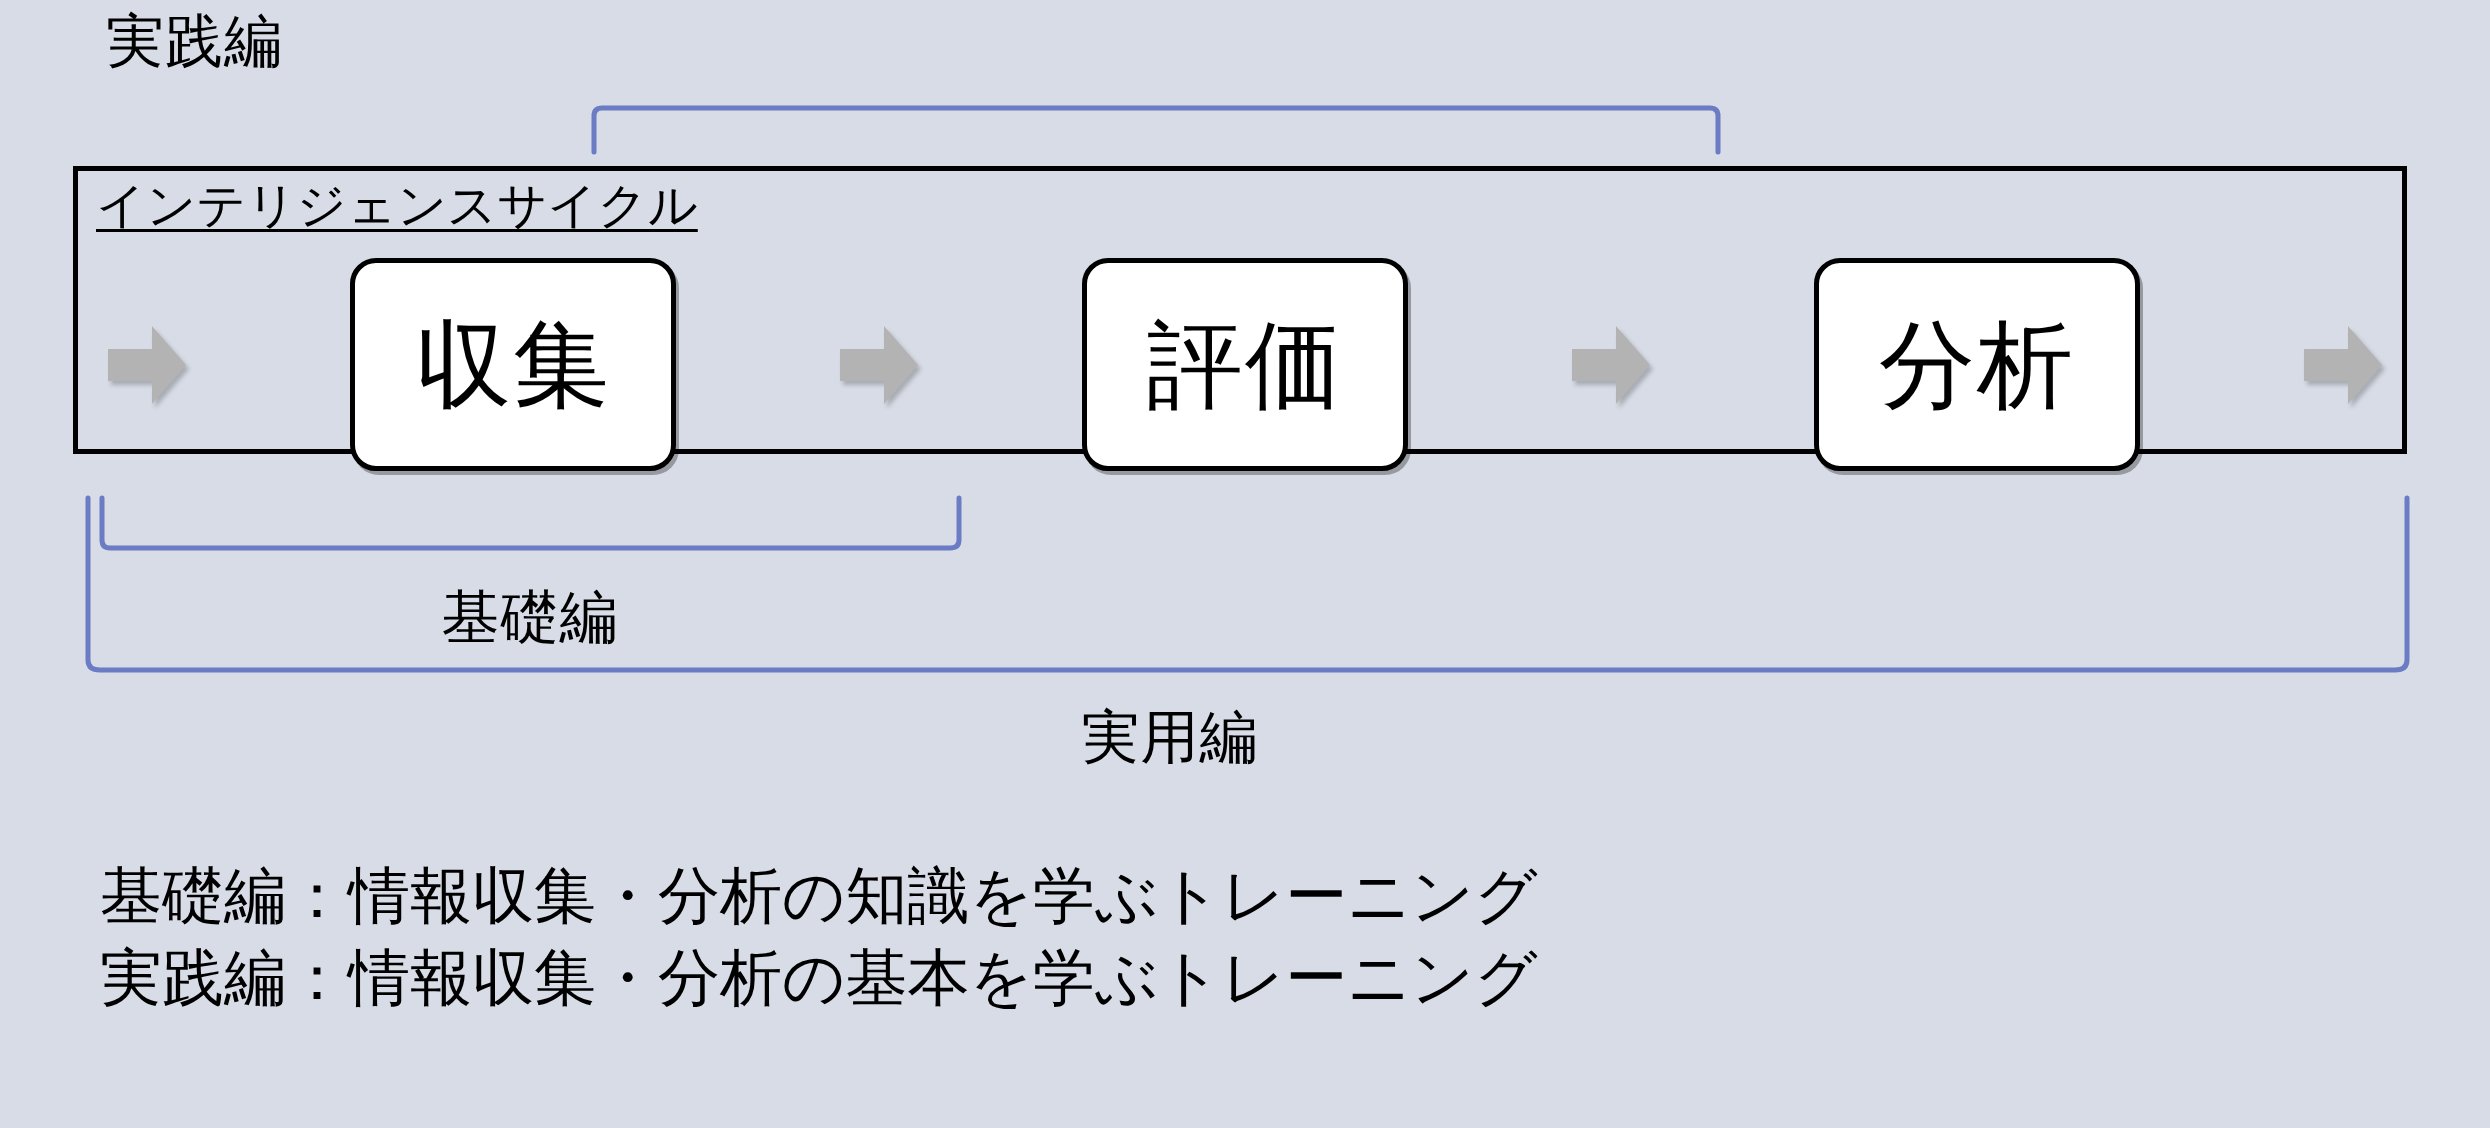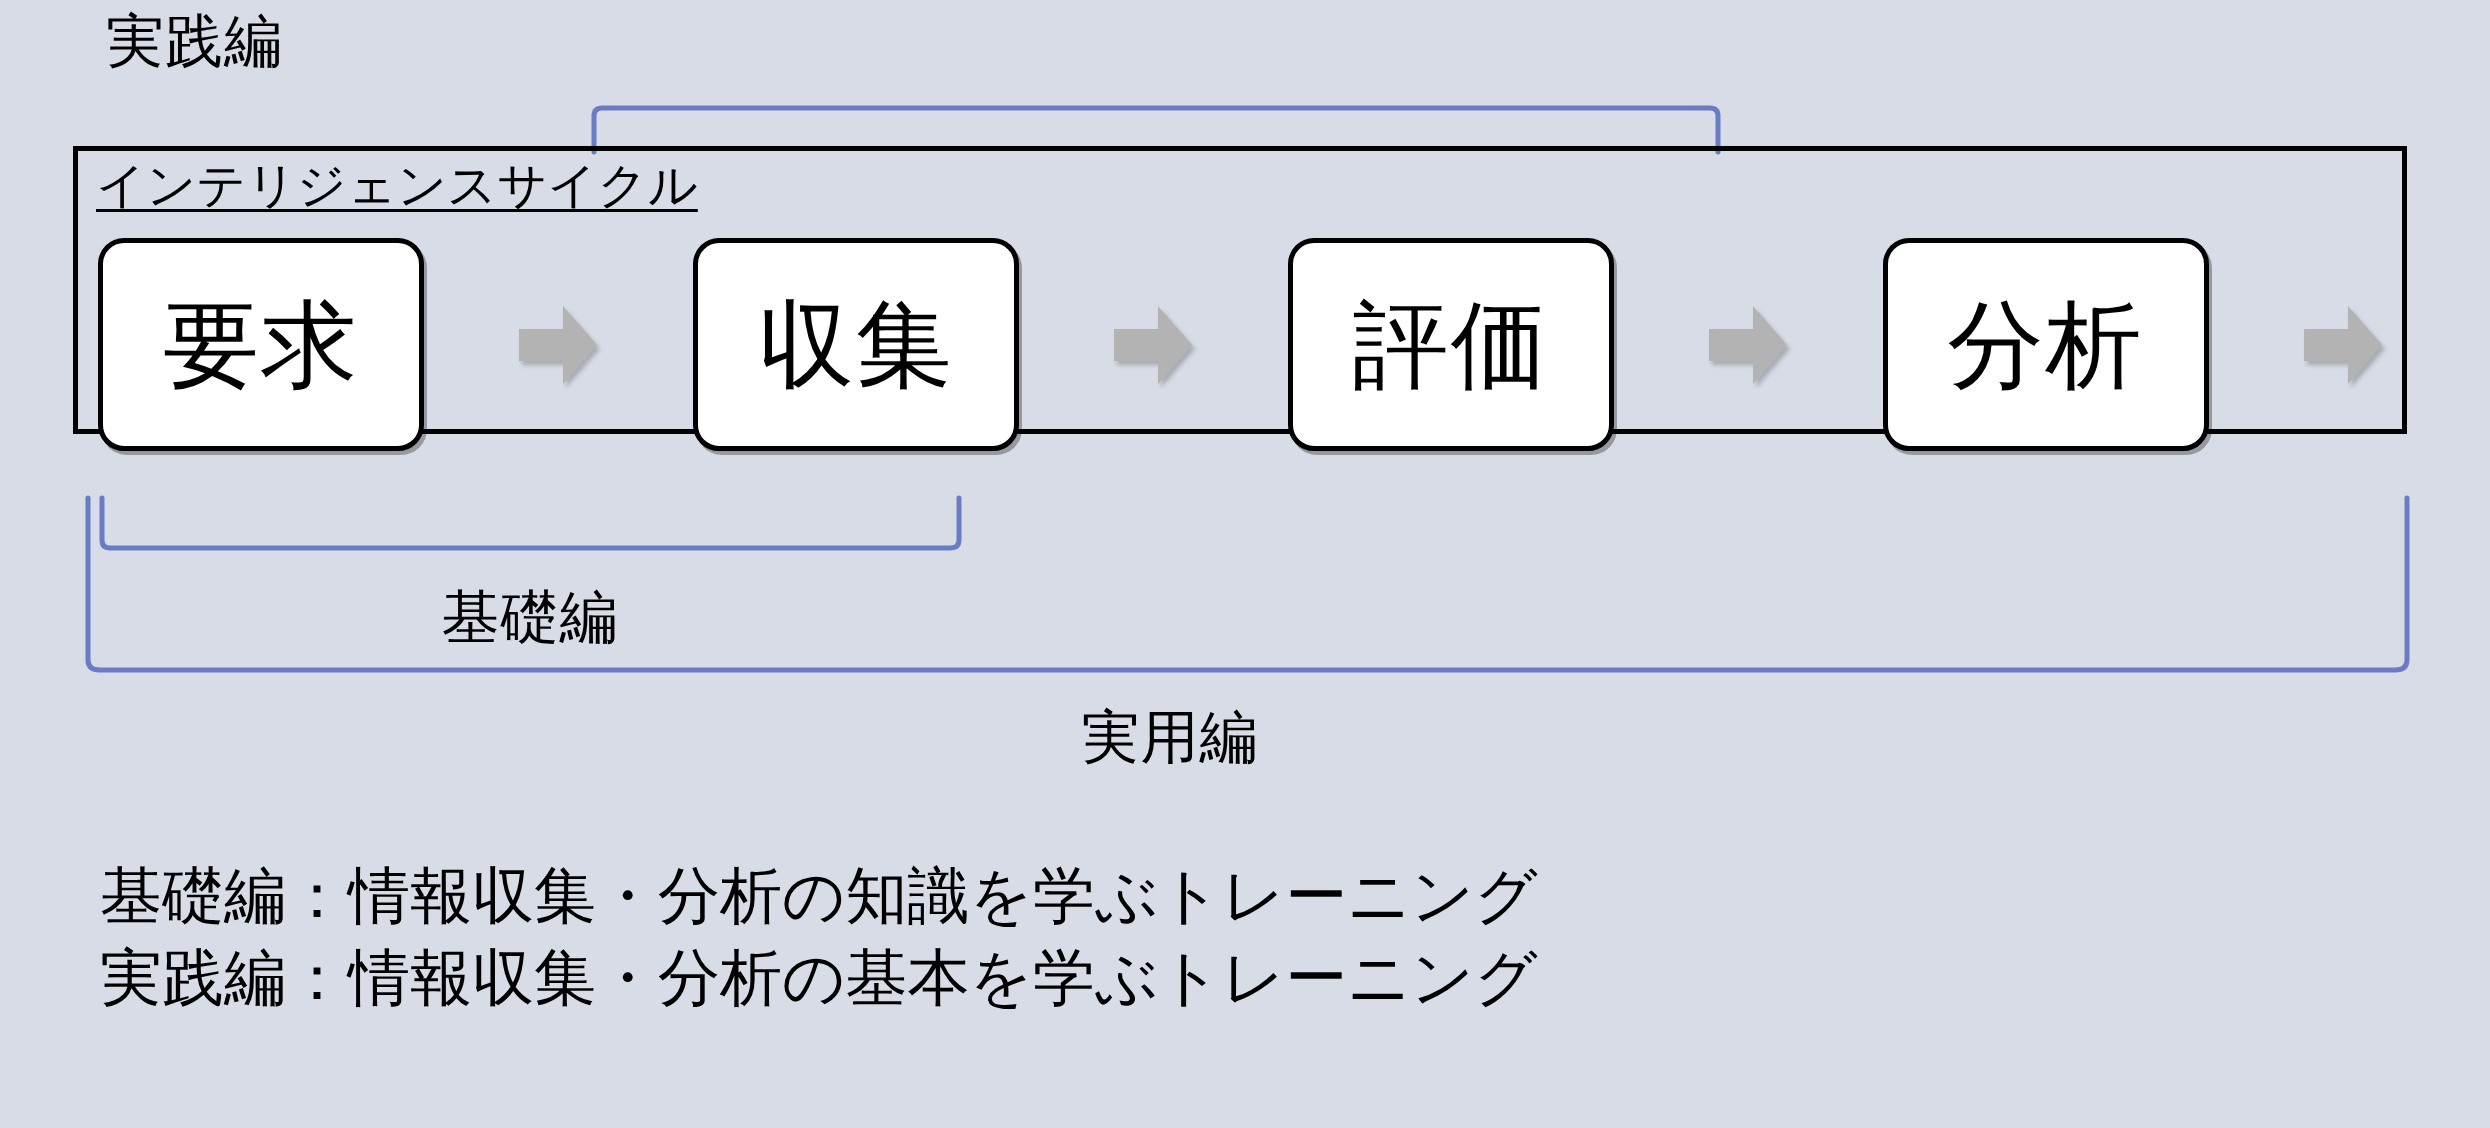--- a/index.html
+++ b/index.html
@@ -28,21 +28,21 @@
     line-height: 70px;
     letter-spacing: 1px;
     padding-left: 28px;
   }
   .label-jissen span { position: relative; left: 78px; }
 
   
   .cycle-box {
     position: absolute;
     left: 73px;
-    top: 146px;
+    top: 166px;
     width: 2334px;
     height: 288px;
     border: 5px solid #000;
     box-sizing: border-box;
     background: transparent;
   }
   .cycle-title {
     position: absolute;
     left: 18px;
     top: 2px;
@@ -154,23 +154,20 @@
     <path d="M 102 498 L 102 540 Q 102 548 110 548 L 950 548 Q 959 548 959 540 L 959 498" fill="none" stroke="#6b7cc4" stroke-width="5" stroke-linecap="round"></path>
 
     <path d="M 88 498 L 88 660 Q 88 670 100 670 L 2395 670 Q 2407 670 2407 660 L 2407 498" fill="none" stroke="#6b7cc4" stroke-width="5" stroke-linecap="round"></path>
   </svg>
 
   <div class="cycle-box">
     <div class="cycle-title">インテリジェンスサイクル</div>
 
     <div class="stage-row">
 
-      <div class="stage">
-        <span>要求</span>
-      </div>
 
       <div class="arrow-gap">
         <svg class="arrow-icon" width="86" height="84" viewBox="0 0 86 84" xmlns="http://www.w3.org/2000/svg">
           <path d="M 4 26 L 48 26 L 48 3 L 82 42 L 48 81 L 48 58 L 4 58 Z" fill="#b3b3b3"></path>
         </svg>
       </div>
 
       <div class="stage">
         <span>収集</span>
       </div>

